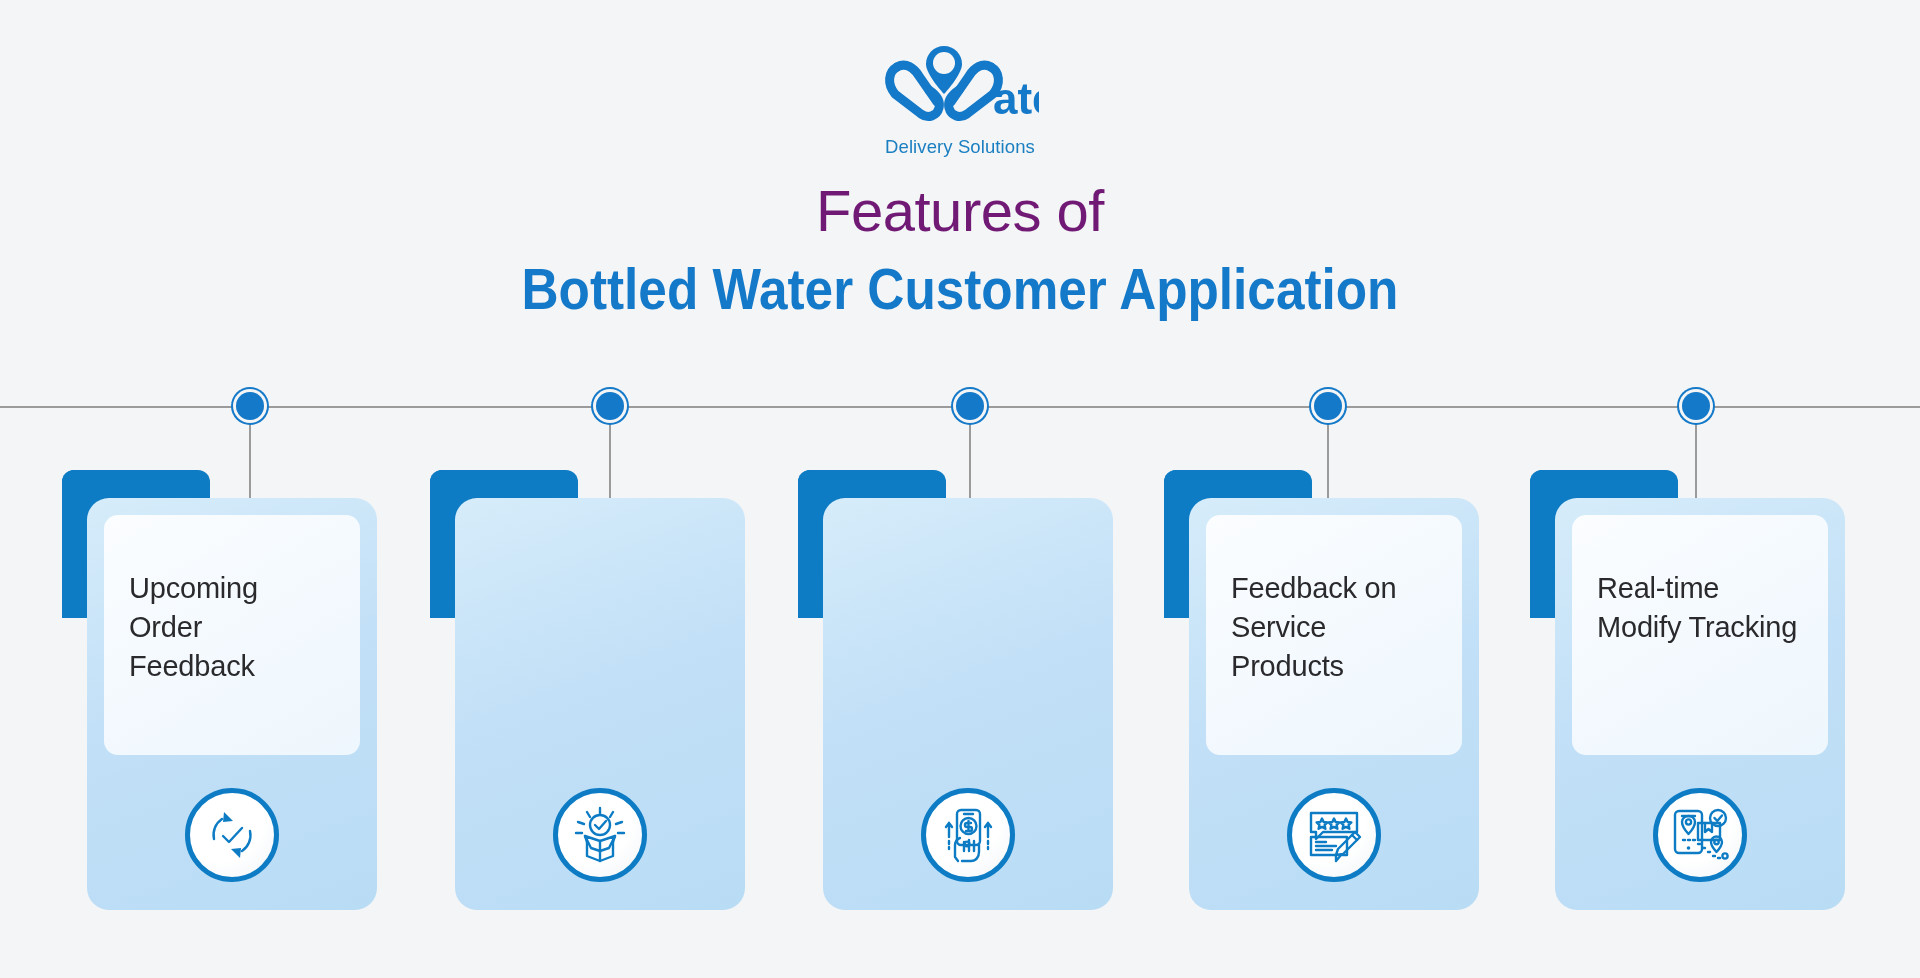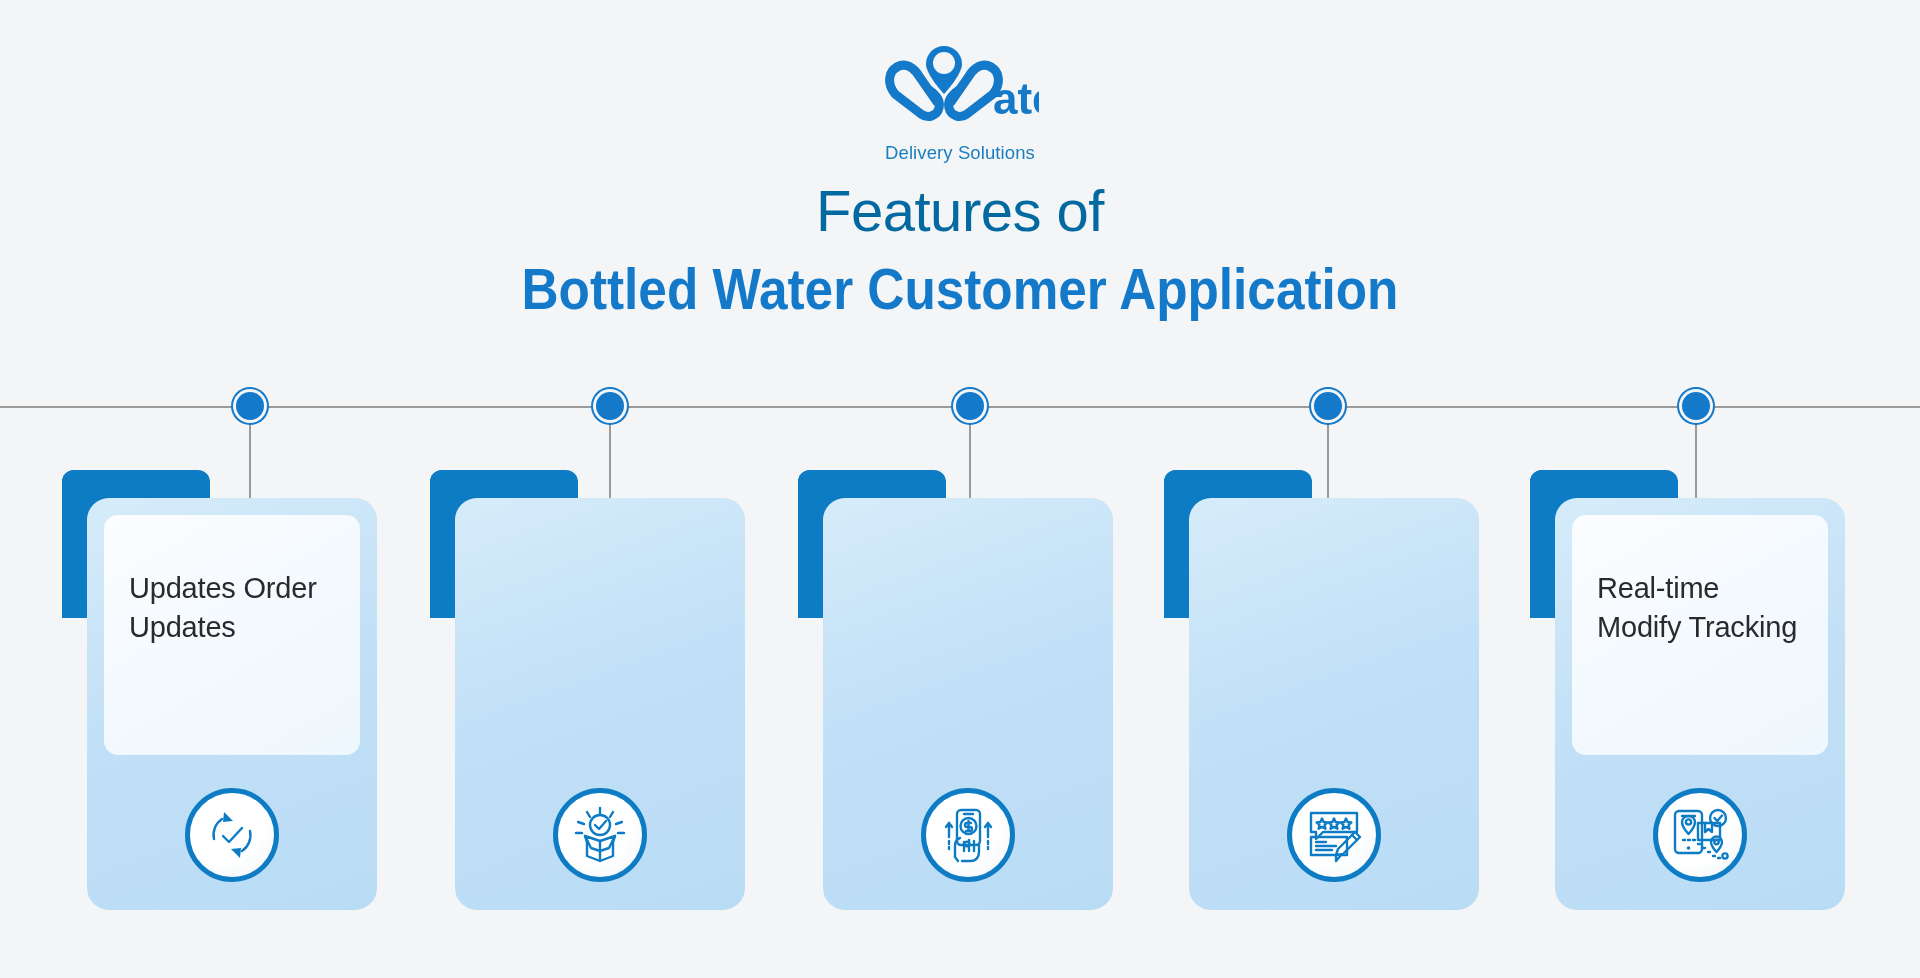--- a/index.html
+++ b/index.html
@@ -11,33 +11,33 @@
   }
   #stage { position:relative; width:1920px; height:978px; background:#f4f5f6; }
 
   
   .logo-wrap {
     position:absolute; left:0; right:0; top:42px;
     display:flex; flex-direction:column; align-items:center;
   }
   .logo-mark { display:block; }
   .logo-sub {
-    margin-top:18px;
+    margin-top:12px;
     font-size:18.5px;
     color:#1a7fc1;
     letter-spacing:0.1px;
     font-family:"Liberation Sans", sans-serif;
   }
 
   
   .title-block {
     position:absolute; left:0; right:0; top:180px; text-align:center;
   }
   .title-line1 {
-    font-size:58px; font-weight:400; color:#0369a1;
+    font-size:58px; font-weight:400; color:#701a75;
     letter-spacing:-0.5px; line-height:1.08;
   }
   .title-line2 {
     margin-top:16px;
     font-size:57px;
     font-weight:700;
     color:#1479c9;
     letter-spacing:0px;
     line-height:1.08;
     transform:scaleX(0.90);
@@ -152,21 +152,21 @@
         <div class="node-stem" style="height:82px"></div>
         <div class="node-dot"></div>
       </div>
     </div>
 
   <div id="cards">
       <div class="card-group" style="left: 62px; top: 470px;">
         <div class="card-back"></div>
         <div class="card-outer">
           <div class="card-inner">
-            <div class="card-title">Updates Order Updates</div>
+            <div class="card-title">Upcoming Order Feedback</div>
           </div>
           <div class="card-icon">
     <svg width="60" height="60" viewBox="0 0 60 60">
       <path d="M12 34 A19 19 0 0 1 20 14" stroke="#0d7cc4" fill="none" stroke-width="2.4" stroke-linecap="round" stroke-linejoin="round"></path>
       <path d="M48 26 A19 19 0 0 1 40 46" stroke="#0d7cc4" fill="none" stroke-width="2.4" stroke-linecap="round" stroke-linejoin="round"></path>
       <path d="M22 7 L21 17 L31 16 Z" fill="#0d7cc4"></path>
       <path d="M38 53 L39 43 L29 44 Z" fill="#0d7cc4"></path>
       <path d="M21 31 L27 37 L40 23" stroke="#0d7cc4" fill="none" stroke-width="2.4" stroke-linecap="round" stroke-linejoin="round"></path>
     </svg>
           </div>
@@ -204,20 +204,23 @@
       <path d="M22 33 C19 34 17 37 17 41 L17 52 M17 52 L20 56" stroke="#0d7cc4" fill="none" stroke-width="2.4" stroke-linecap="round" stroke-linejoin="round"></path>
       <path d="M26 37 V46 M31 35 V46 M36 36 V46 M41 39 V47 C41 52 38 56 33 56 L24 56" stroke="#0d7cc4" fill="none" stroke-width="2.4" stroke-linecap="round" stroke-linejoin="round"></path>
       <circle cx="29" cy="39" r="2.4" stroke="#0d7cc4" fill="none" stroke-width="2.4" stroke-linecap="round" stroke-linejoin="round"></circle>
     </svg>
           </div>
         </div>
       </div>
       <div class="card-group" style="left: 1164px; top: 470px;">
         <div class="card-back"></div>
         <div class="card-outer">
+          <div class="card-inner">
+            <div class="card-title">Feedback on Service Products</div>
+          </div>
           <div class="card-icon">
     <svg width="62" height="56" viewBox="0 0 62 56">
       <path d="M8 6 H54 V25 H20 L13 32 V25 H8 Z" stroke="#0d7cc4" fill="none" stroke-width="2.4" stroke-linecap="round" stroke-linejoin="round"></path>
       <path d="M19 11.5 L20.6 15 L24.4 15.4 L21.6 18 L22.4 21.8 L19 19.9 L15.6 21.8 L16.4 18 L13.6 15.4 L17.4 15 Z" stroke="#0d7cc4" fill="none" stroke-width="2.4" stroke-linecap="round" stroke-linejoin="round"></path>
       <path d="M31 11.5 L32.6 15 L36.4 15.4 L33.6 18 L34.4 21.8 L31 19.9 L27.6 21.8 L28.4 18 L25.6 15.4 L29.4 15 Z" stroke="#0d7cc4" fill="none" stroke-width="2.4" stroke-linecap="round" stroke-linejoin="round"></path>
       <path d="M43 11.5 L44.6 15 L48.4 15.4 L45.6 18 L46.4 21.8 L43 19.9 L39.6 21.8 L40.4 18 L37.6 15.4 L41.4 15 Z" stroke="#0d7cc4" fill="none" stroke-width="2.4" stroke-linecap="round" stroke-linejoin="round"></path>
       <path d="M8 30 H44 V48 H38 L33 54 V48 H8 Z" stroke="#0d7cc4" fill="none" stroke-width="2.4" stroke-linecap="round" stroke-linejoin="round"></path>
       <path d="M13 35 H23 M13 39 H33 M13 43 H29" stroke="#0d7cc4" fill="none" stroke-width="2.4" stroke-linecap="round" stroke-linejoin="round"></path>
       <path d="M52 25 L57 30 L40 47 L33 48 L35 42 Z" stroke="#0d7cc4" fill="none" stroke-width="2.4" stroke-linecap="round" stroke-linejoin="round"></path>
       <path d="M49 28 L54 33" stroke="#0d7cc4" fill="none" stroke-width="2.4" stroke-linecap="round" stroke-linejoin="round"></path>

